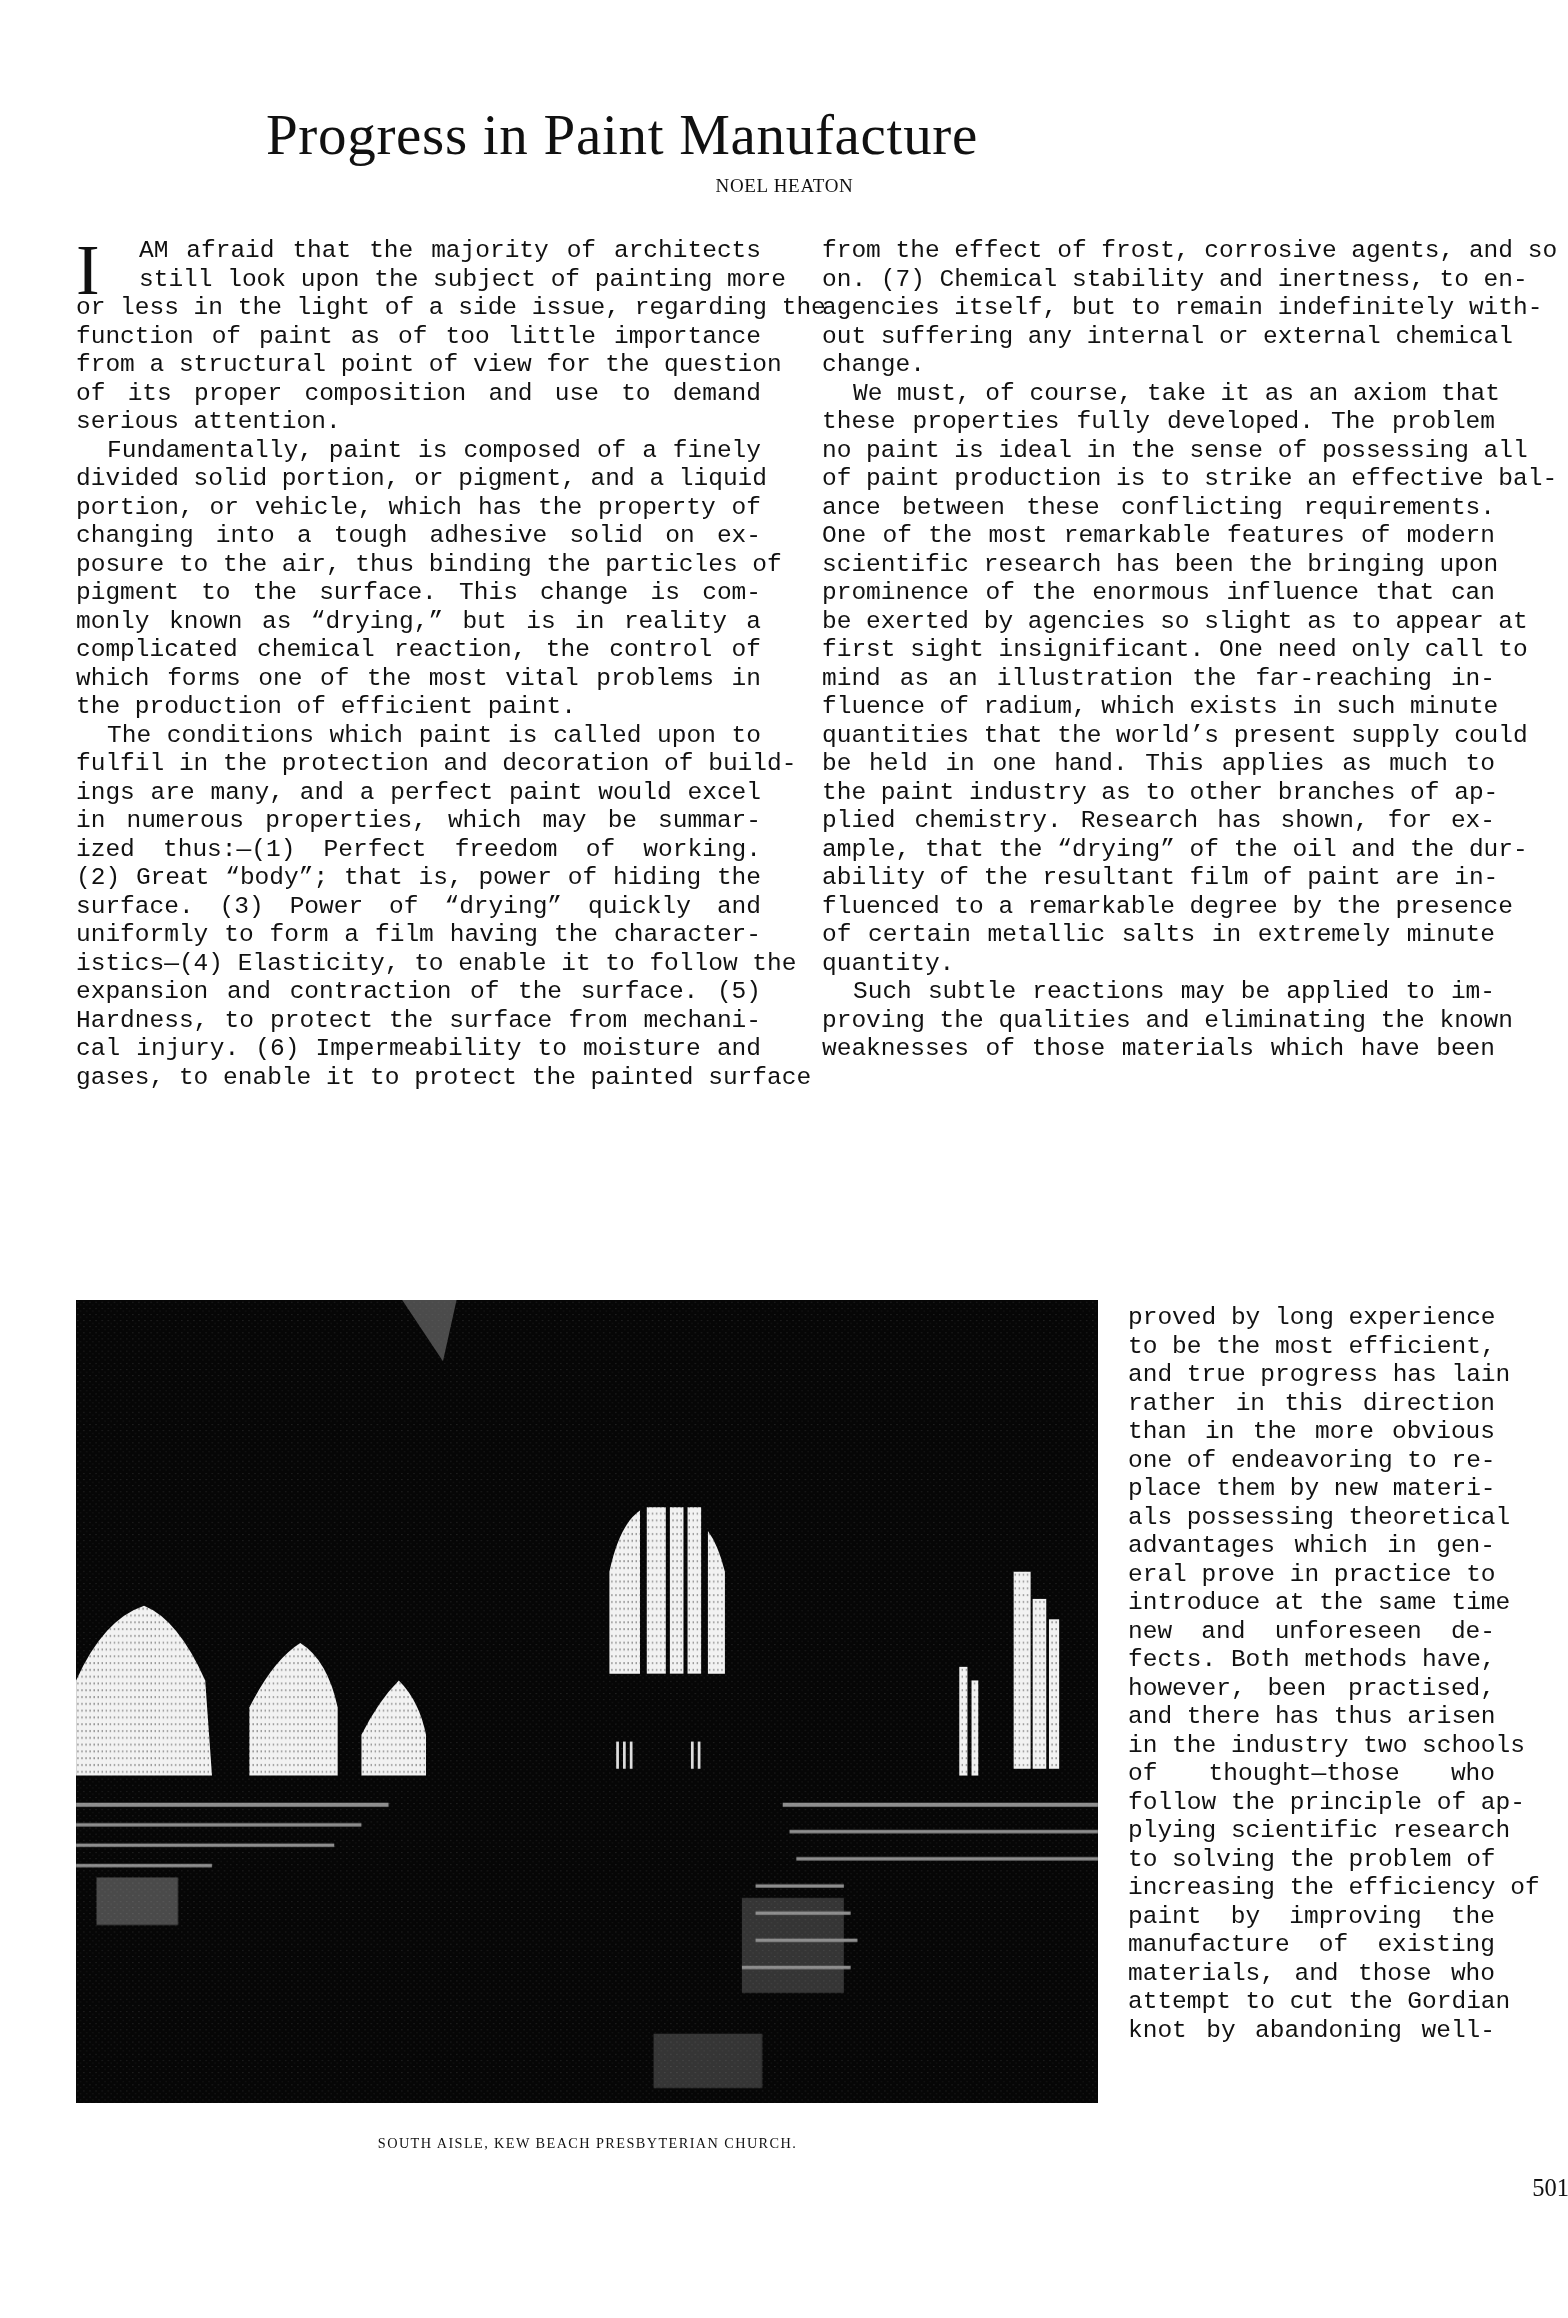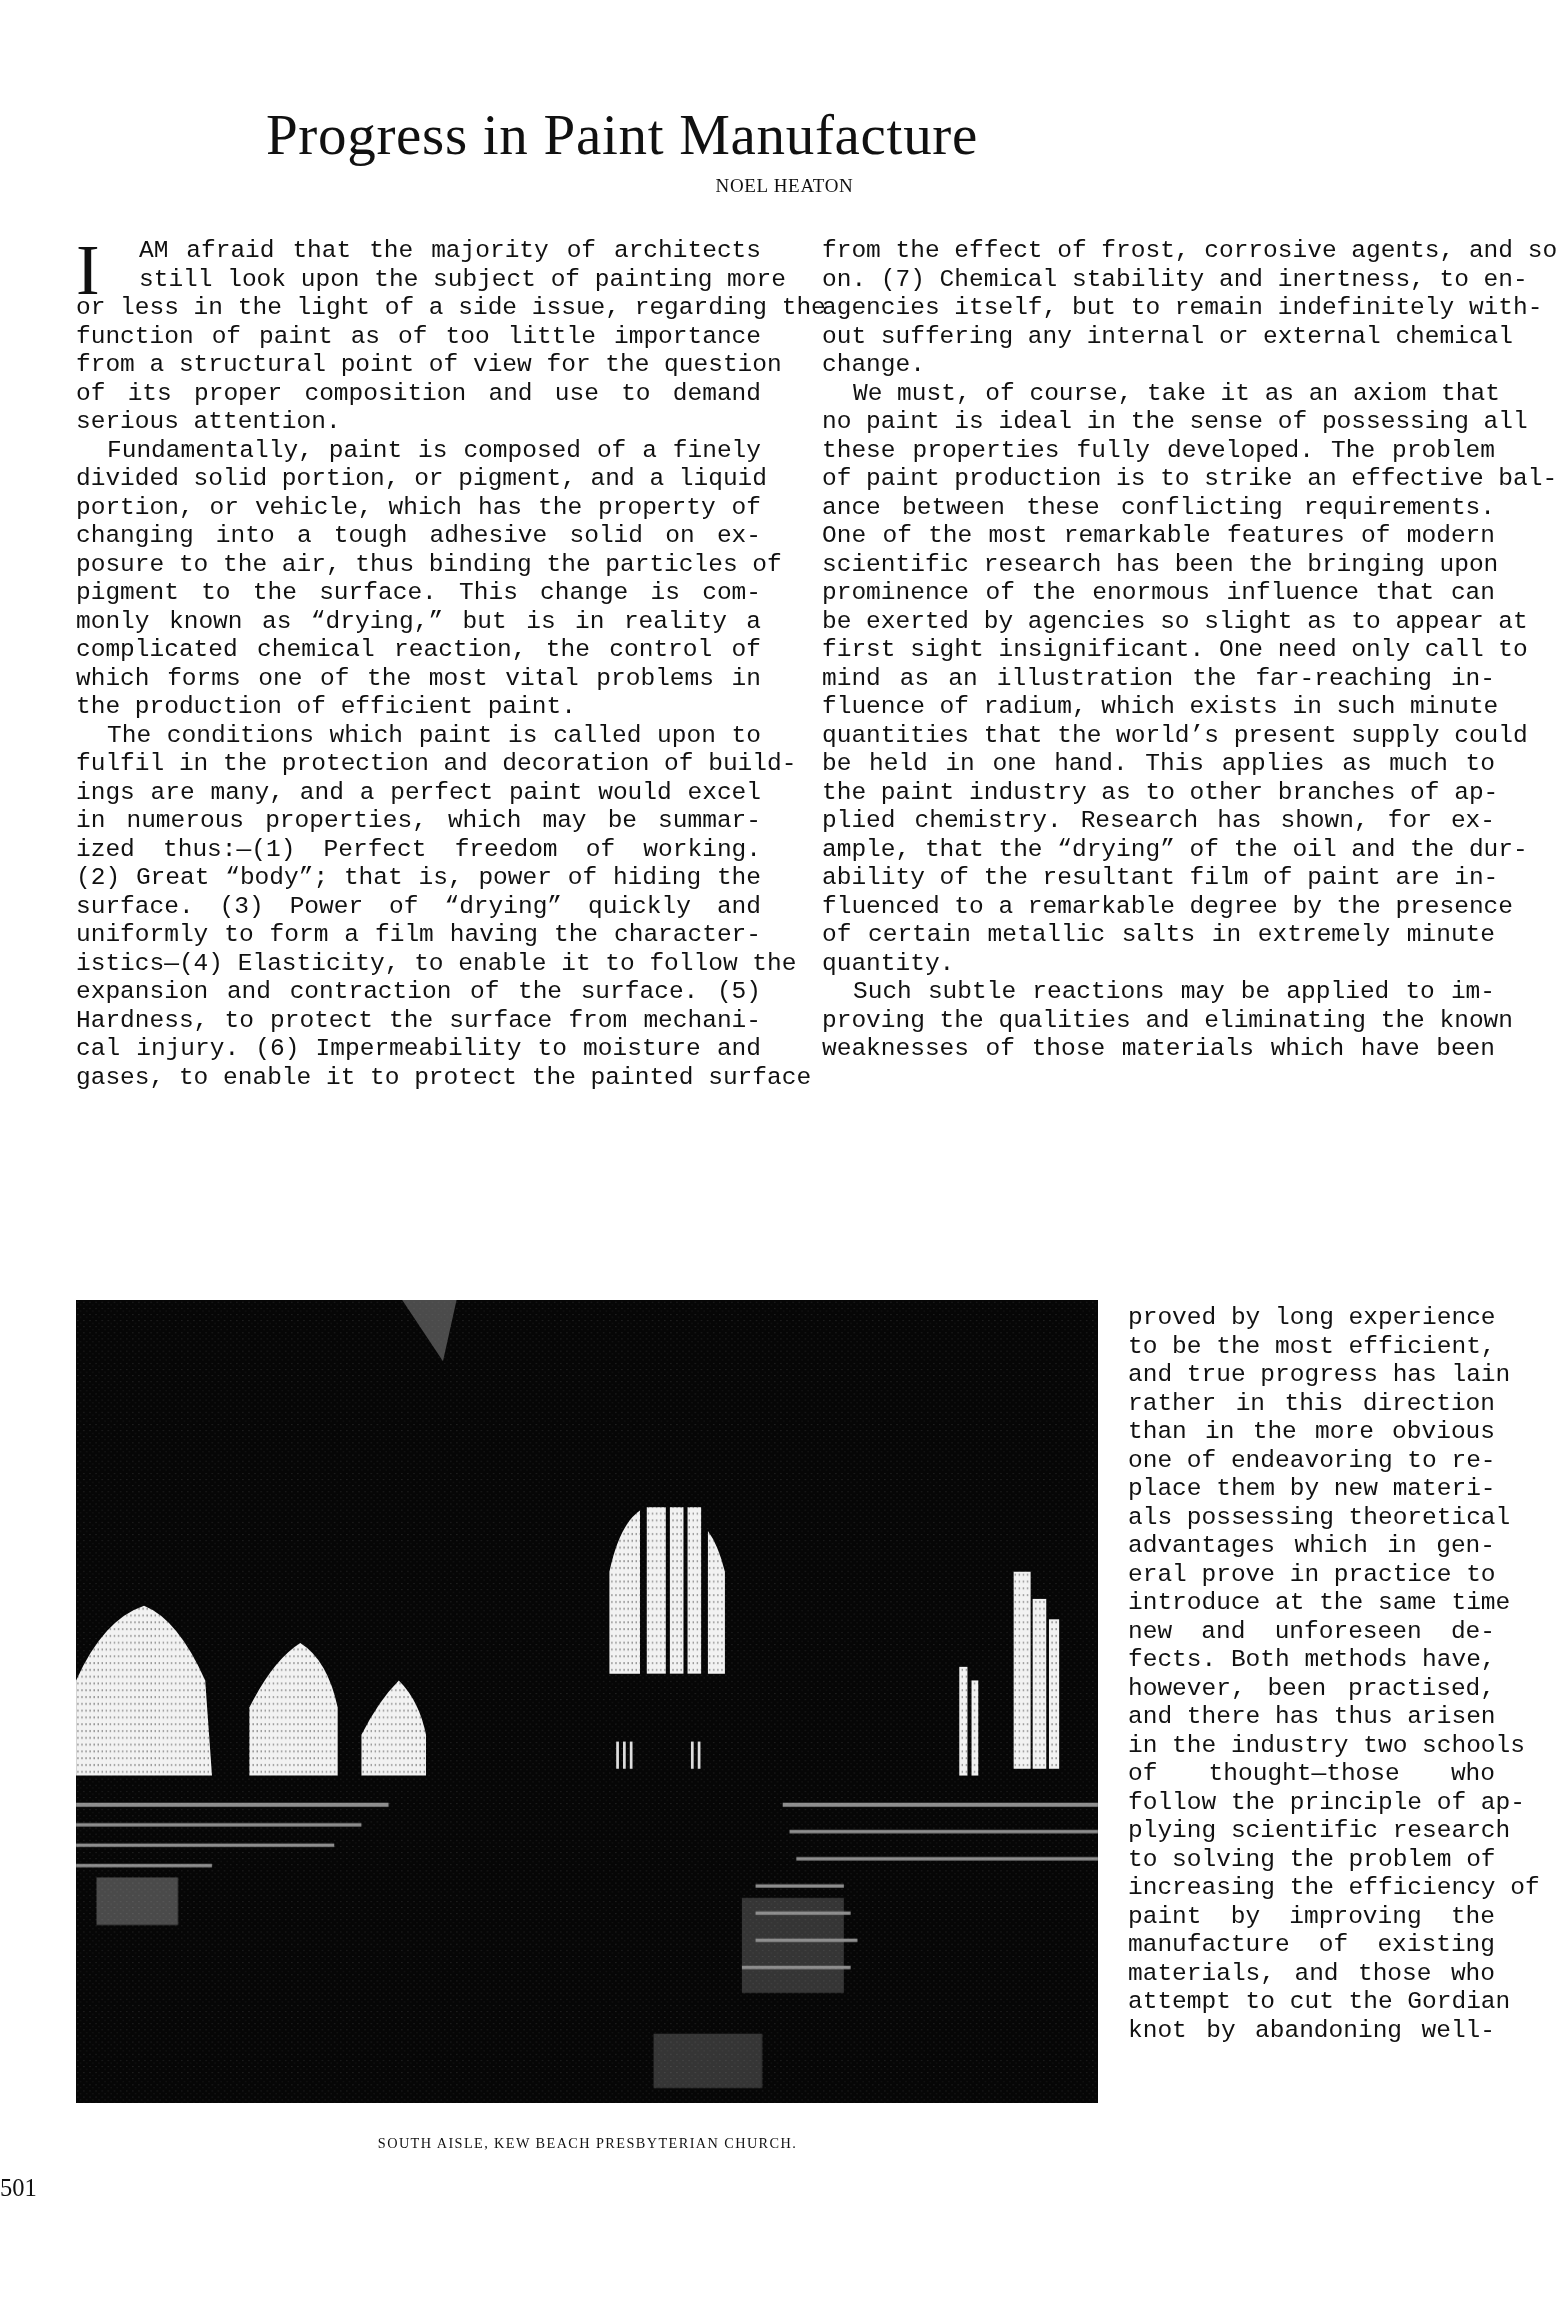--- a/index.html
+++ b/index.html
@@ -14,21 +14,21 @@
   .col .ln { display:block; height:28.5px; text-align:justify; text-align-last:justify;
              white-space:nowrap; overflow:visible; }
   .col .ln.last { text-align-last:left; }
   .col .ln.indent { padding-left:31px; }
   .col .ln.dc { padding-left:63px; }
   .dropcap { position:absolute; left:76px; top:235px; font-size:71px; line-height:71px; }
   .photo { position:absolute; left:76px; top:1300px; width:1022px; height:803px;
            background:#050505; overflow:hidden; }
   .caption { position:absolute; left:0; width:1175px; top:2135px; text-align:center;
              font-size:14.3px; letter-spacing:1.4px; }
-  .pagenum { position:absolute; left:0; width:1569px; top:2174px; text-align:left; font-size:24.5px; }
+  .pagenum { position:absolute; left:0; width:1569px; top:2174px; text-align:right; font-size:24.5px; }
 </style>
 </head>
 <body>
 
 <div class="title">Progress in Paint Manufacture</div>
 <div class="byline">NOEL HEATON</div>
 
 <div class="dropcap">I</div>
 
 <div class="col" id="leftcol" style="left:76px; top:237px; width:685px;">
@@ -63,22 +63,22 @@
     <span class="ln">cal injury. (6) Impermeability to moisture and</span>
     <span class="ln">gases, to enable it to protect the painted surface</span>
   </div>
 <div class="col" id="rightcol" style="left:822px; top:237px; width:673px;">
     <span class="ln">from the effect of frost, corrosive agents, and so</span>
     <span class="ln">on. (7) Chemical stability and inertness, to en-</span>
     <span class="ln">agencies itself, but to remain indefinitely with-</span>
     <span class="ln">out suffering any internal or external chemical</span>
     <span class="ln last">change.</span>
     <span class="ln indent">We must, of course, take it as an axiom that</span>
+    <span class="ln">these properties fully developed. The problem</span>
     <span class="ln">no paint is ideal in the sense of possessing all</span>
-    <span class="ln">these properties fully developed. The problem</span>
     <span class="ln">of paint production is to strike an effective bal-</span>
     <span class="ln">ance between these conflicting requirements.</span>
     <span class="ln">One of the most remarkable features of modern</span>
     <span class="ln">scientific research has been the bringing upon</span>
     <span class="ln">prominence of the enormous influence that can</span>
     <span class="ln">be exerted by agencies so slight as to appear at</span>
     <span class="ln">first sight insignificant. One need only call to</span>
     <span class="ln">mind as an illustration the far-reaching in-</span>
     <span class="ln">fluence of radium, which exists in such minute</span>
     <span class="ln">quantities that the world’s present supply could</span>

